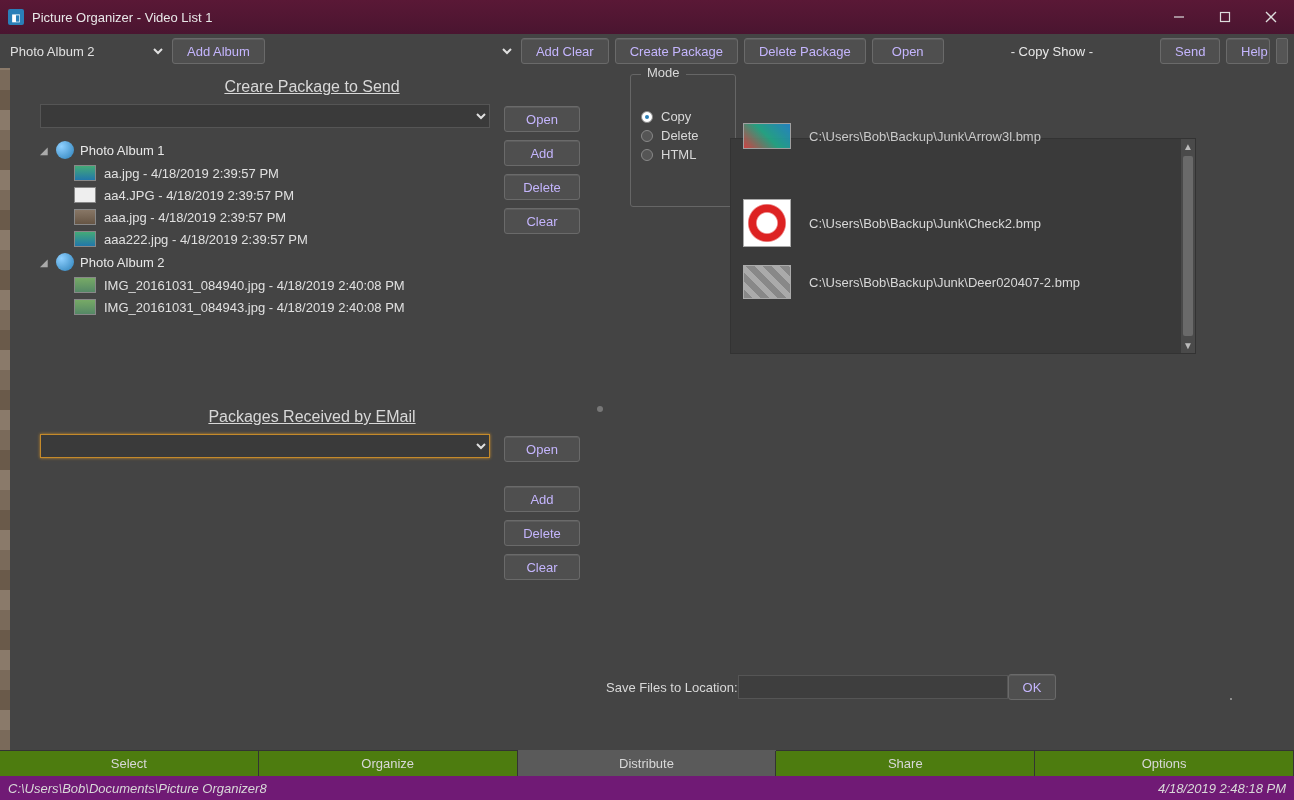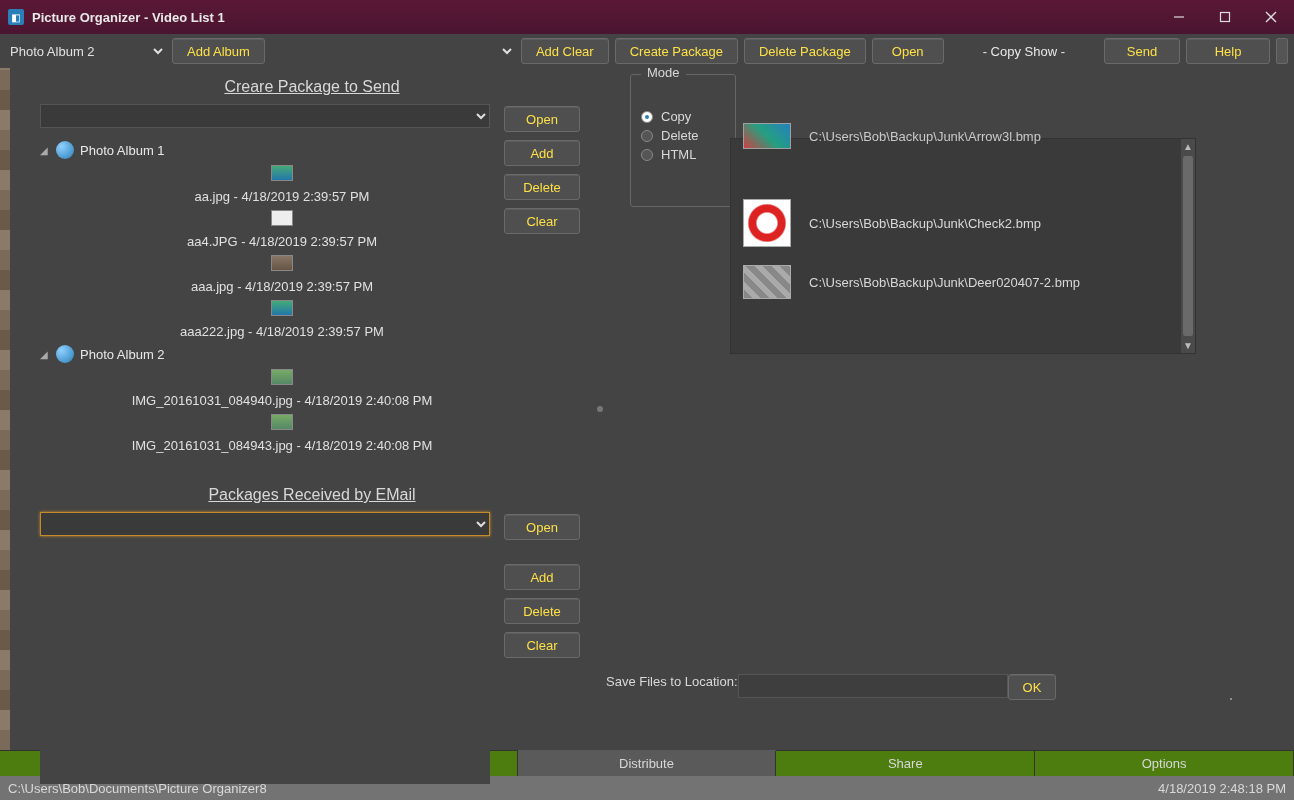--- a/index.html
+++ b/index.html
@@ -1,49 +1,49 @@
 <!DOCTYPE html>
 <html><head>
 <meta charset="utf-8">
 <style>
 * { margin: 0; padding: 0; box-sizing: border-box; font-family: "Segoe UI", Arial, sans-serif; }
 body { background: #3a3a3a; color: #d8d8d8; font-size: 13px; overflow: hidden; width: 1294px; height: 800px; position: relative; }
 
 .titlebar { height: 34px; background: linear-gradient(#5a1836, #4a1530); display: flex; align-items: center; padding-left: 8px; color: #e8e8e8; }
 .titlebar .app-icon { width: 16px; height: 16px; background: #2a7fb8; border-radius: 2px; margin-right: 8px; display:flex;align-items:center;justify-content:center;font-size:10px;color:white; }
-.titlebar-title { font-size: 13px; flex:1;font-weight:bold; }
+.titlebar-title { font-size: 13px; flex:1; }
 .titlebar-right { display:flex; height:100%; }
 .titlebar-btn { width: 46px; height: 100%; display:flex; align-items:center; justify-content:center; color:#ddd; cursor:pointer; }
 
 .toolbar { height: 34px; background: #444444; display: flex; align-items: center; padding: 0 6px; gap: 6px; }
 .toolbar select { background: #444; color: #e0e0e0; border: none; height: 24px; font-size: 13px; }
 .toolbar .sel-album { width: 160px; }
 .toolbar .sel-mid { width: 244px; }
-.btn { background: #4f4f4f; color: #fde047; border: 1px solid #6a6a6a; border-radius: 3px; height: 26px; padding: 0 14px; font-size: 13px; cursor:pointer; box-shadow: inset 0 1px 0 rgba(255,255,255,0.08); }
+.btn { background: #4f4f4f; color: #c4b5fd; border: 1px solid #6a6a6a; border-radius: 3px; height: 26px; padding: 0 14px; font-size: 13px; cursor:pointer; box-shadow: inset 0 1px 0 rgba(255,255,255,0.08); }
 .toolbar .mode-label { flex:1; text-align:center; color:#e8e8e8; font-size:13px; }
 .toolbar .right-btns { display:flex; gap:6px; }
 .toolbar .scroll-ind { width:12px; height:26px; background:#555; border:1px solid #6a6a6a; border-radius:2px; }
 
 .main { display:flex; height: calc(800px - 34px - 34px - 26px - 24px); background:#444; position:relative; }
 
 .left-col { width: 594px; padding: 6px 10px 6px 40px; position:relative; }
 .edge-strip { position:absolute; left:0; top:0; width:10px; height:100%; background: repeating-linear-gradient(0deg,#7a6a5a 0 20px,#8a7a6a 20px 40px,#6a5a4a 40px 60px); }
 .section-heading { text-align:center; text-decoration:underline; color:#d8d8d8; margin: 4px 0 8px; font-size:16px; }
 .row { display:flex; gap:14px; align-items:flex-start; }
 .row .col-main { flex:1; }
 .sel-wide { width:100%; height:24px; background:#3a3a3a; color:#e0e0e0; border:1px solid #555; font-size:13px; }
 .sel-highlight { border:1px solid #c58a2a; box-shadow:0 0 3px #c58a2a; }
 .btn-col { display:flex; flex-direction:column; gap:8px; width:80px; }
 .btn-col .btn { width:76px; text-align:center; padding:0; }
 
 .tree { margin-top:10px; background:#444; min-height:240px; }
 .tree-album { display:flex; align-items:center; gap:6px; padding:3px 0; color:#e8e8e8; }
 .tree-caret { width:10px; color:#aaa; font-size:10px; }
 .tree-album-icon { width:18px; height:18px; border-radius:50%; background: radial-gradient(circle at 30% 30%, #8fd0ff, #2a7fb8); position:relative; }
-.tree-item { display:flex; align-items:center; gap:8px; padding:3px 0 3px 34px;flex-direction:column; }
+.tree-item { display:flex; align-items:center; gap:8px; padding:3px 0 3px 34px; }
 .thumb { width:22px; height:16px; background:#6a6a6a; border:1px solid #888; display:inline-block; }
 .tree-item-text { color:#e0e0e0; font-size:13px; }
 
 .received-block { margin-top:30px; }
 .received-list { margin-top:8px; height:240px; background:#444; border:none; }
 
 .splitter { width:12px; background:#444; position:relative; display:flex; align-items:center; justify-content:center; }
 .splitter .handle { width:6px; height:6px; background:#777; border-radius:50%; }
 
 .right-col { flex:1; padding:6px 8px; display:flex; flex-direction:column; }
@@ -57,30 +57,30 @@
 .preview-pane { position:absolute; left:730px; top:70px; width:466px; height:216px; background:#3a3a3a; border:1px solid #333; }
 .preview-scroll { position:absolute; right:0; top:0; width:14px; height:100%; background:#4a4a4a; display:flex; flex-direction:column; align-items:center; justify-content:space-between; }
 .preview-scroll .arrow { font-size:10px; color:#bbb; padding:2px 0; cursor:pointer; }
 .preview-scroll .thumb-bar { width:10px; flex:1; background:#6a6a6a; border-radius:2px; margin:2px 0; }
 .preview-item { display:flex; align-items:center; gap:18px; padding:6px 12px; }
 .preview-thumb { width:48px; height:48px; background:#888; border:1px solid #aaa; display:flex; align-items:center; justify-content:center; font-size:24px; }
 .preview-path { color:#d8d8d8; font-size:13px; }
 .preview-item.cut { margin-top:-22px; opacity:0.9; }
 .preview-item.cut .preview-thumb { height:26px; }
 
-.save-row { position:absolute; left:606px; bottom:50px; right:10px; display:flex; font-size:13px; }
+.save-row { position:absolute; left:606px; bottom:50px; right:10px; display:flex; align-items:center; font-size:13px; }
 .save-row .label { color:#d8d8d8; }
 .save-row input { flex:0 0 270px; height:24px; background:#3e3e3e; border:1px solid #555; color:#ddd; padding:0 6px; }
 .save-row .btn { width:48px; }
 
 .tabs { height:26px; background:#4d7c0f; display:flex; border-top:1px solid #333; }
 .tab { flex:1; text-align:center; line-height:26px; color:#d8d8d8; font-size:13px; border-right:1px solid #333; cursor:pointer; }
 .tab.active { background:#5a5a5a; box-shadow: 0 -1px 0 #5a5a5a; }
 
-.statusbar { height:24px; background:#737373; display:flex; align-items:center; padding:0 8px; color:#d8d8d8; font-size:13px; justify-content:space-between; }
+.statusbar { height:24px; background:#701a75; display:flex; align-items:center; padding:0 8px; color:#d8d8d8; font-size:13px; justify-content:space-between;font-style:italic; }
 .decor-dot { position:absolute; right:60px; top:620px; color:#999; font-size:18px; user-select:none; }
 </style>
 </head>
 <body>
 
 <div class="titlebar">
   <div class="app-icon">◧</div>
   <div class="titlebar-title">Picture Organizer - Video List 1</div>
   <div class="titlebar-right">
     <div class="titlebar-btn">
@@ -107,22 +107,22 @@
     <option>Photo Album 2</option>
   </select>
   <button class="btn">Add Album</button>
   <select class="sel-mid"><option></option></select>
   <button class="btn">Add Clear</button>
   <button class="btn">Create Package</button>
   <button class="btn">Delete Package</button>
   <button class="btn" style="width:72px">Open</button>
   <div class="mode-label">- Copy Show -</div>
   <div class="right-btns">
-    <button class="btn" style="width:76px">Send</button>
-    <button class="btn" style="width:84px">Help</button>
+    <button class="btn" style="width:60px">Send</button>
+    <button class="btn" style="width:44px">Help</button>
     <div class="scroll-ind"></div>
   </div>
 </div>
 
 <div class="main">
   <div class="edge-strip"></div>
 
   <div class="left-col">
     <div class="section-heading">Creare Package to Send</div>
     <div class="row">

